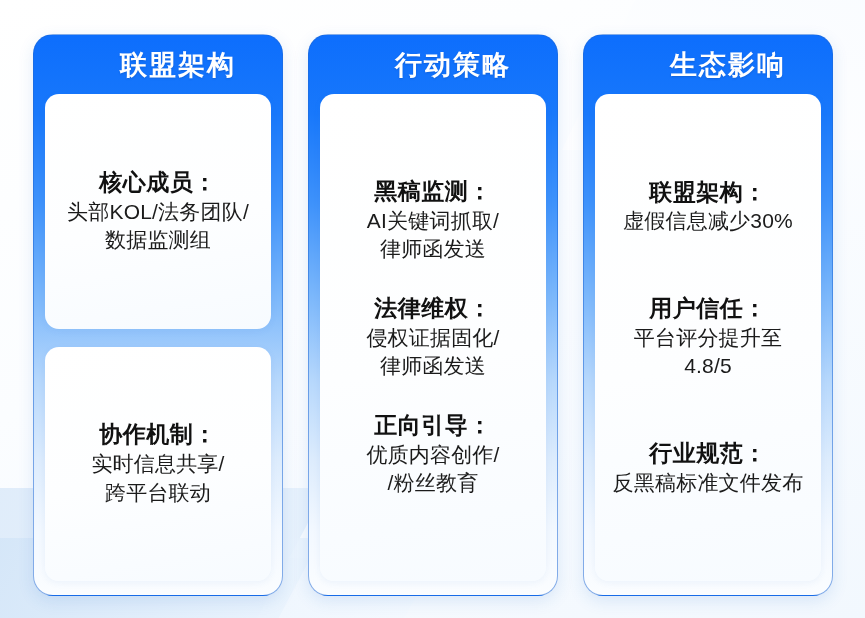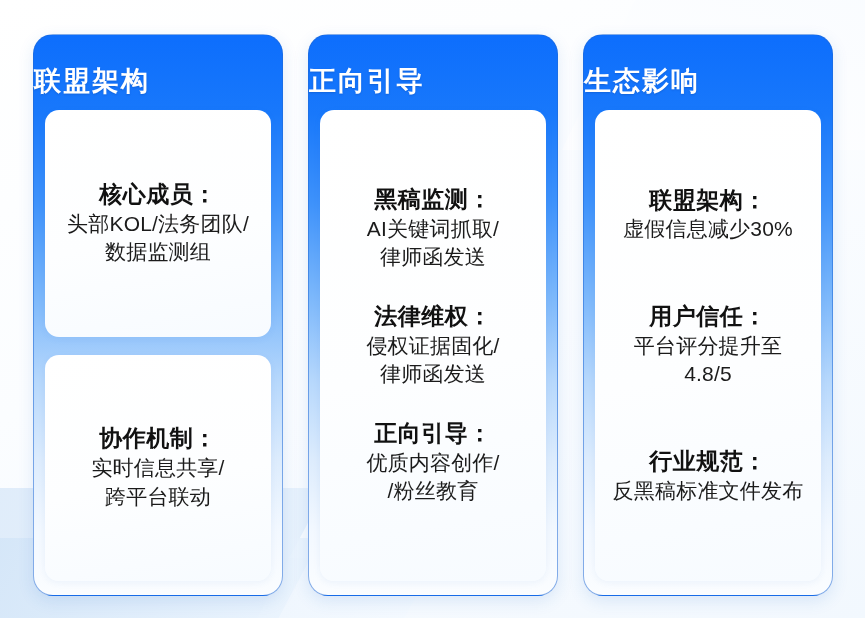--- a/index.html
+++ b/index.html
@@ -93,28 +93,29 @@
     box-sizing: border-box;
     box-shadow: 0 5px 16px rgba(40, 110, 200, .13);
     display: flex;
     flex-direction: column;
     align-items: stretch;
   }
 
   .col-title {
     height: 58px;
     line-height: 58px;
-    text-align: left;
+    text-align: center;
     color: #ffffff;
     font-size: 27px;
     font-weight: bold;
     letter-spacing: 2px;
     text-shadow: 0 1px 2px rgba(0, 40, 110, .22);
     flex: 0 0 auto;
-    padding-top: 17px;
+    padding-top: 1px;
+    margin-left: 40px;
   }
 
   .panels {
     flex: 1 1 auto;
     display: flex;
     flex-direction: column;
     padding: 0 11px 14px 11px;
     gap: 18px;
     box-sizing: border-box;
   }
@@ -185,21 +186,21 @@
             <div class="block-title">协作机制：</div>
             <div class="block-line">实时信息共享/</div>
             <div class="block-line">跨平台联动</div>
           </div>
         </div>
 
       </div>
     </div>
 
     <div class="column">
-      <div class="col-title">正向引导</div>
+      <div class="col-title">行动策略</div>
       <div class="panels">
 
         <div class="panel grow panel-mid">
 
           <div class="block">
             <div class="block-title">黑稿监测：</div>
             <div class="block-line">AI关键词抓取/</div>
             <div class="block-line">律师函发送</div>
           </div>
 

